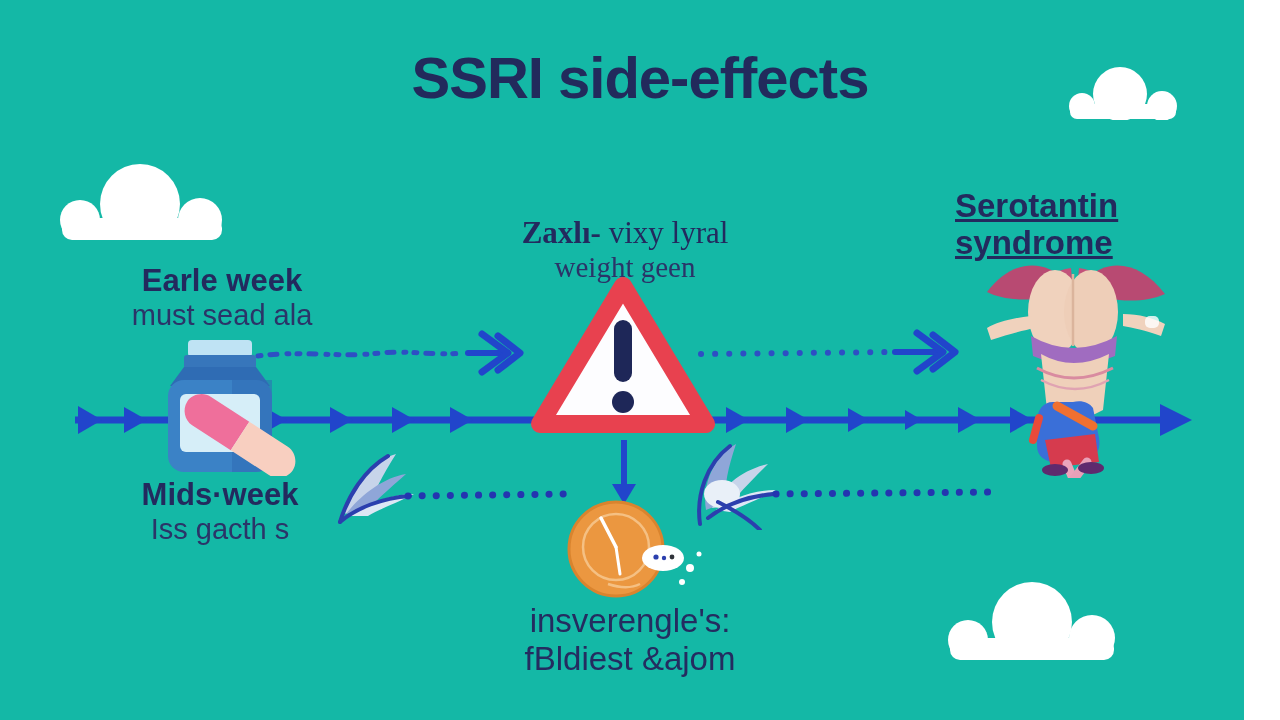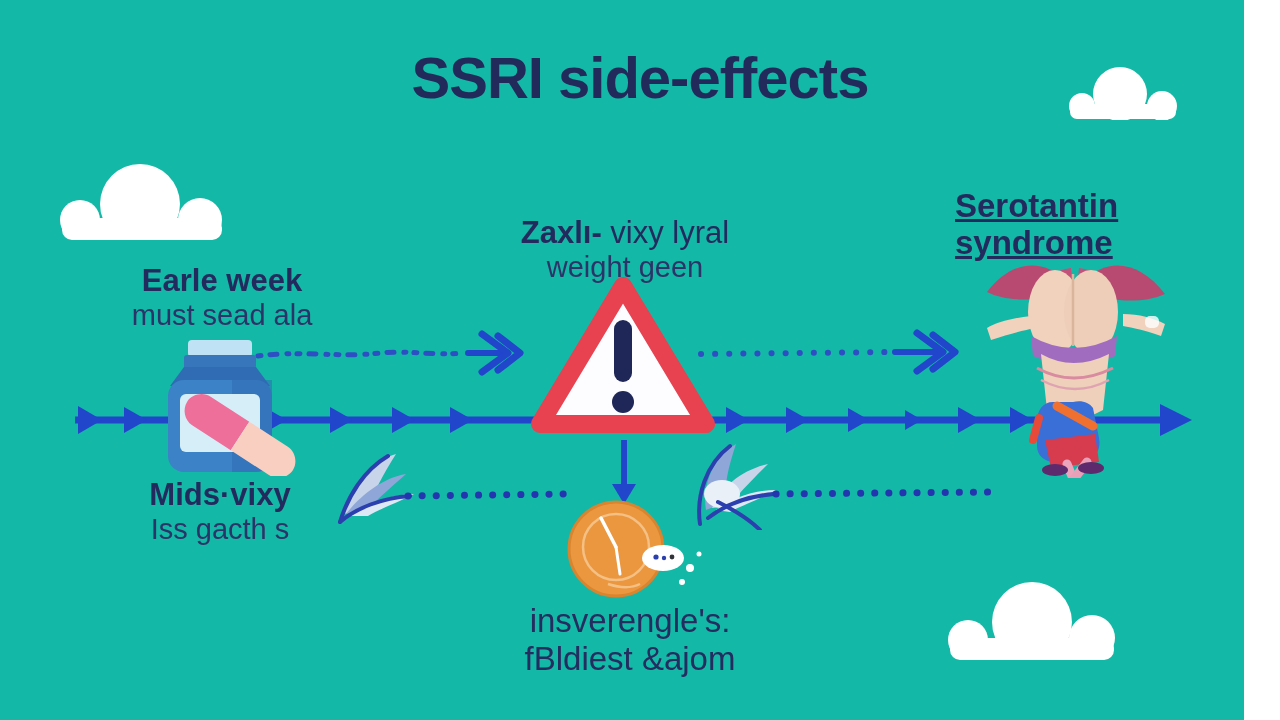--- a/index.html
+++ b/index.html
@@ -166,25 +166,25 @@
     <ellipse cx="70" cy="220" rx="13" ry="6" fill="#5e2a6e"></ellipse>
     <ellipse cx="106" cy="218" rx="13" ry="6" fill="#5e2a6e"></ellipse>
   </svg>
 
   <div class="abs node-label" style="left:92px; top:264px; width:260px;">
     <div class="node-heading">Earle week</div>
     <div class="node-sub">must sead ala</div>
   </div>
 
   <div class="abs node-label" style="left:90px; top:478px; width:260px;">
-    <div class="node-heading">Mids·vixy</div>
+    <div class="node-heading">Mids·week</div>
     <div class="node-sub">Iss gacth s</div>
   </div>
 
-  <div class="abs node-label" style="left:460px; top:216px; width:330px;">
+  <div class="abs node-label" style="left:460px; top:216px; width:330px;font-family:Liberation Serif, serif;">
     <div style="font-size:31px;">
       <span class="mixed-bold">Zaxlı-</span><span class="mixed-normal"> vixy lyral</span>
     </div>
     <div class="node-sub">weight geen</div>
   </div>
 
   <div class="abs node-label left-align" style="left:955px; top:188px; width:220px;">
     <div class="node-heading" style="font-size:33px;">Serotantin</div>
     <div class="node-heading" style="font-size:33px;">syndrome</div>
   </div>

